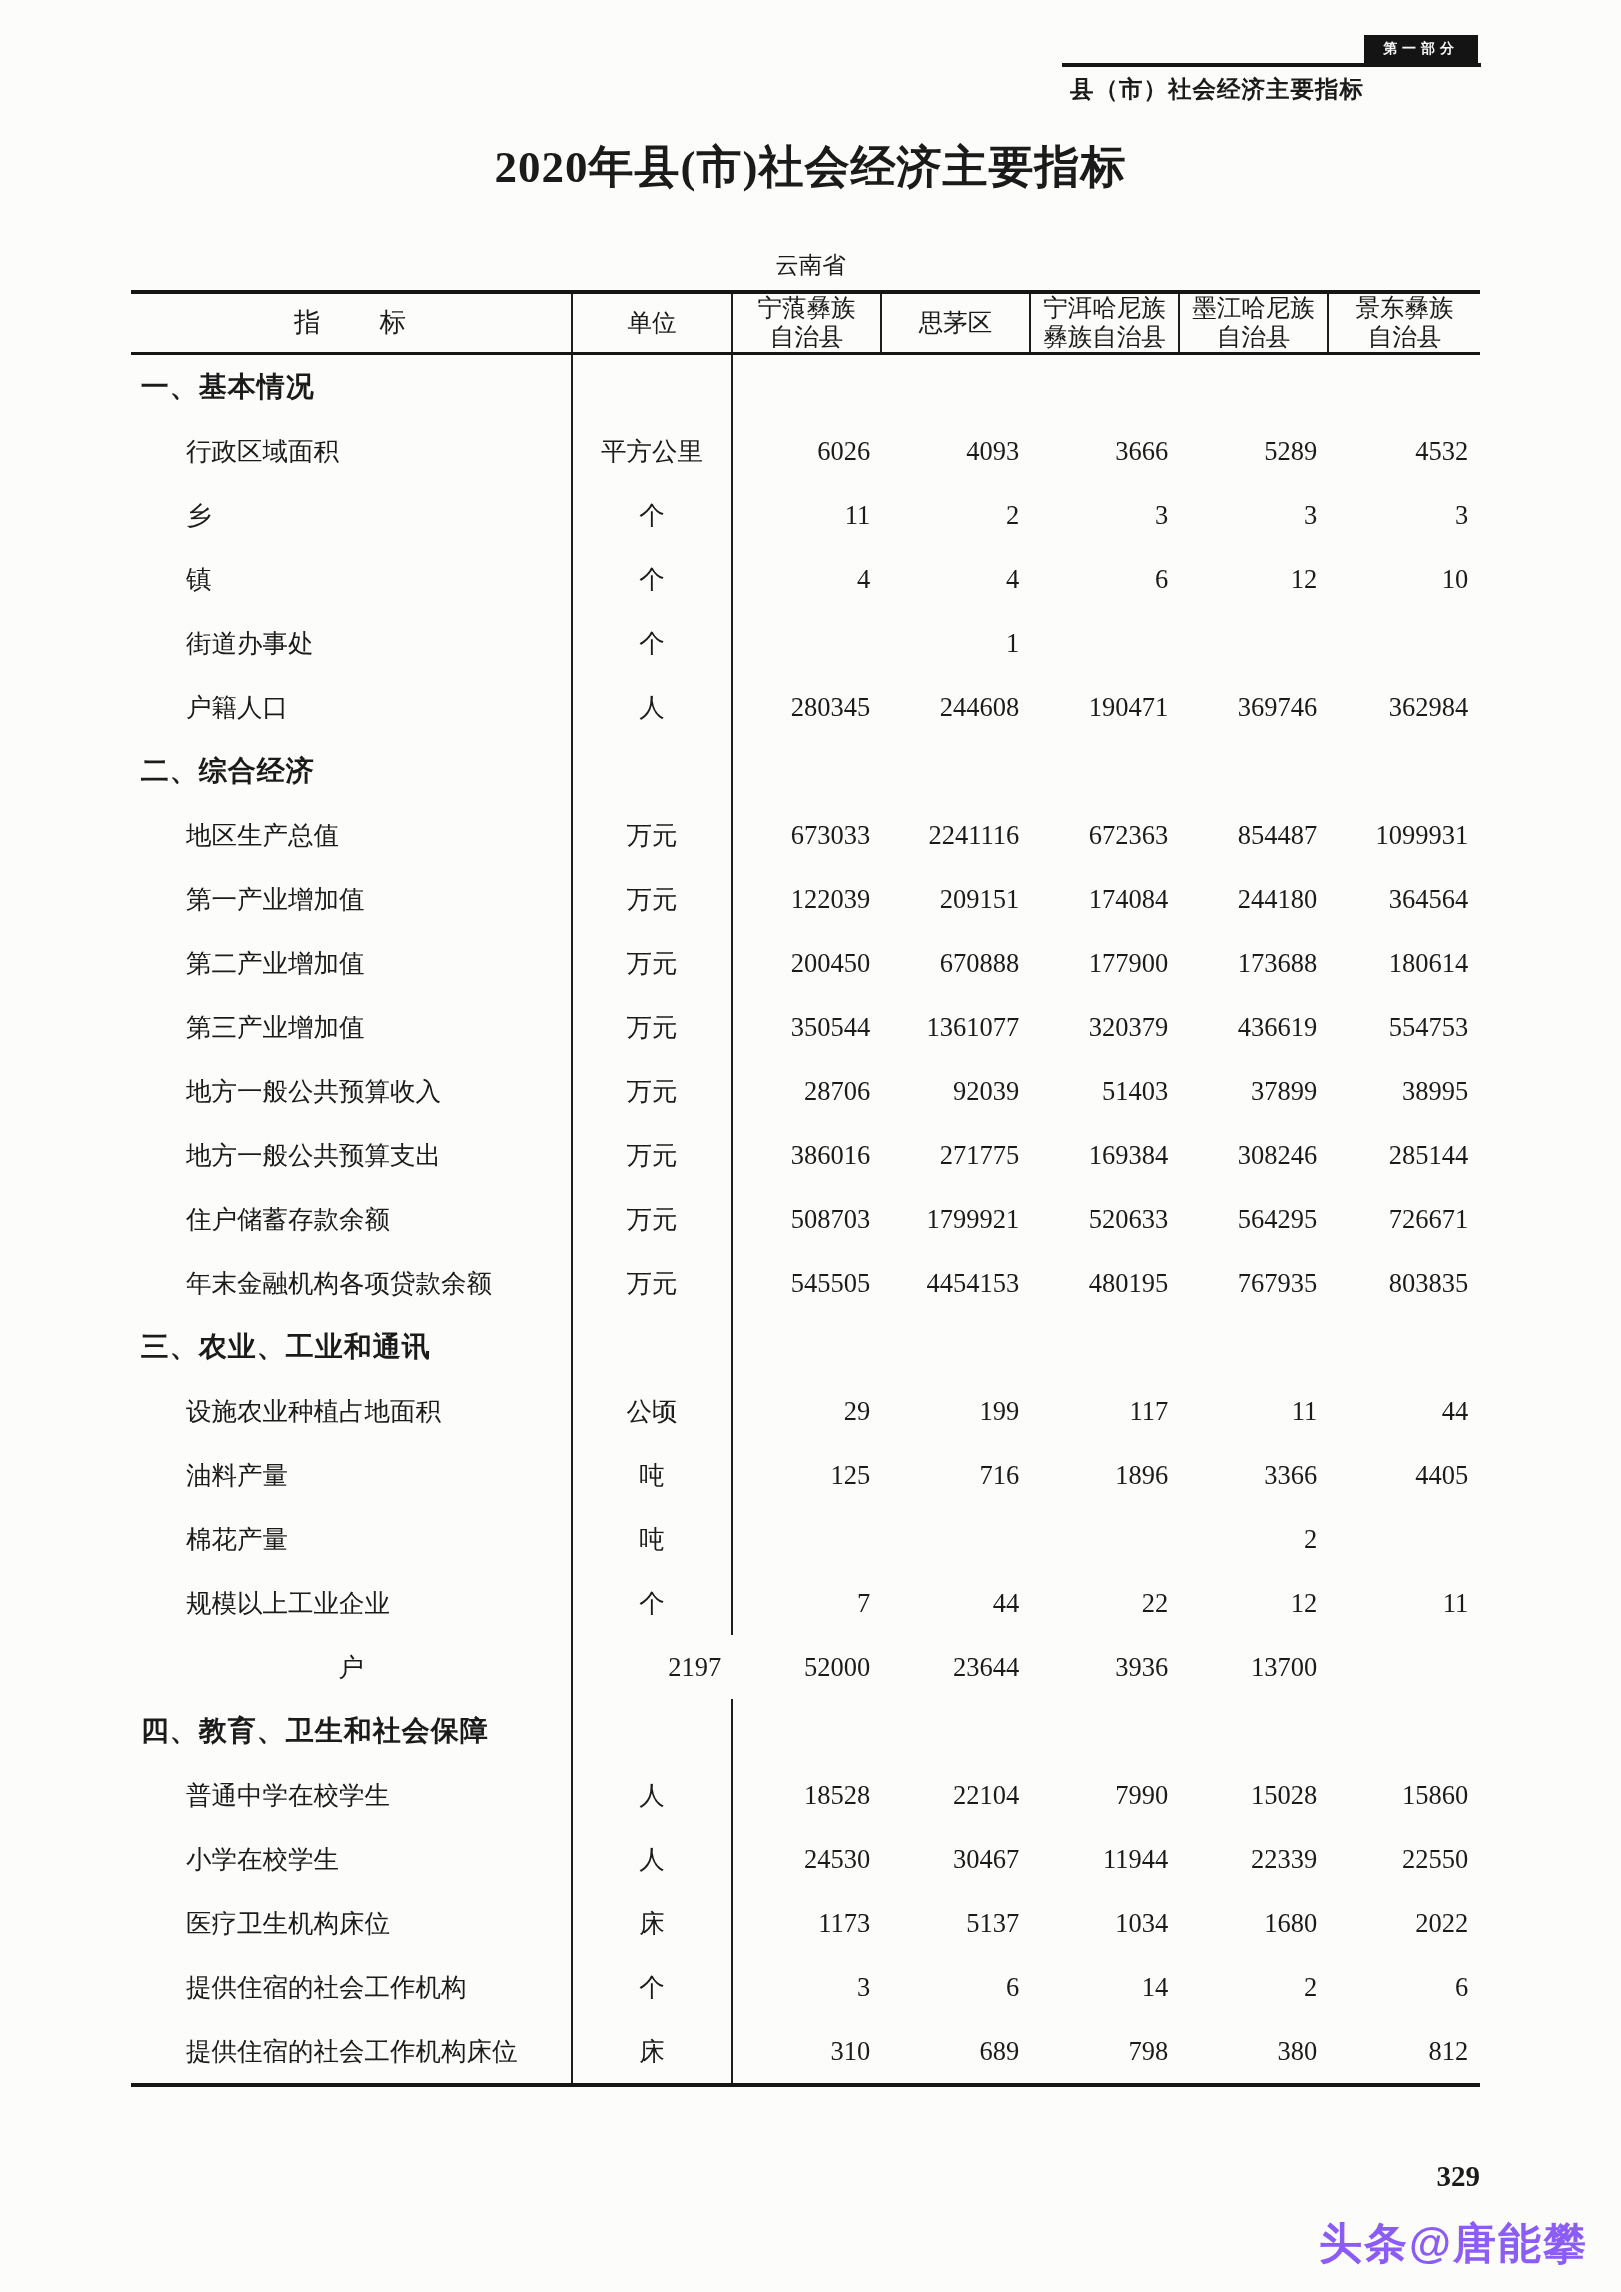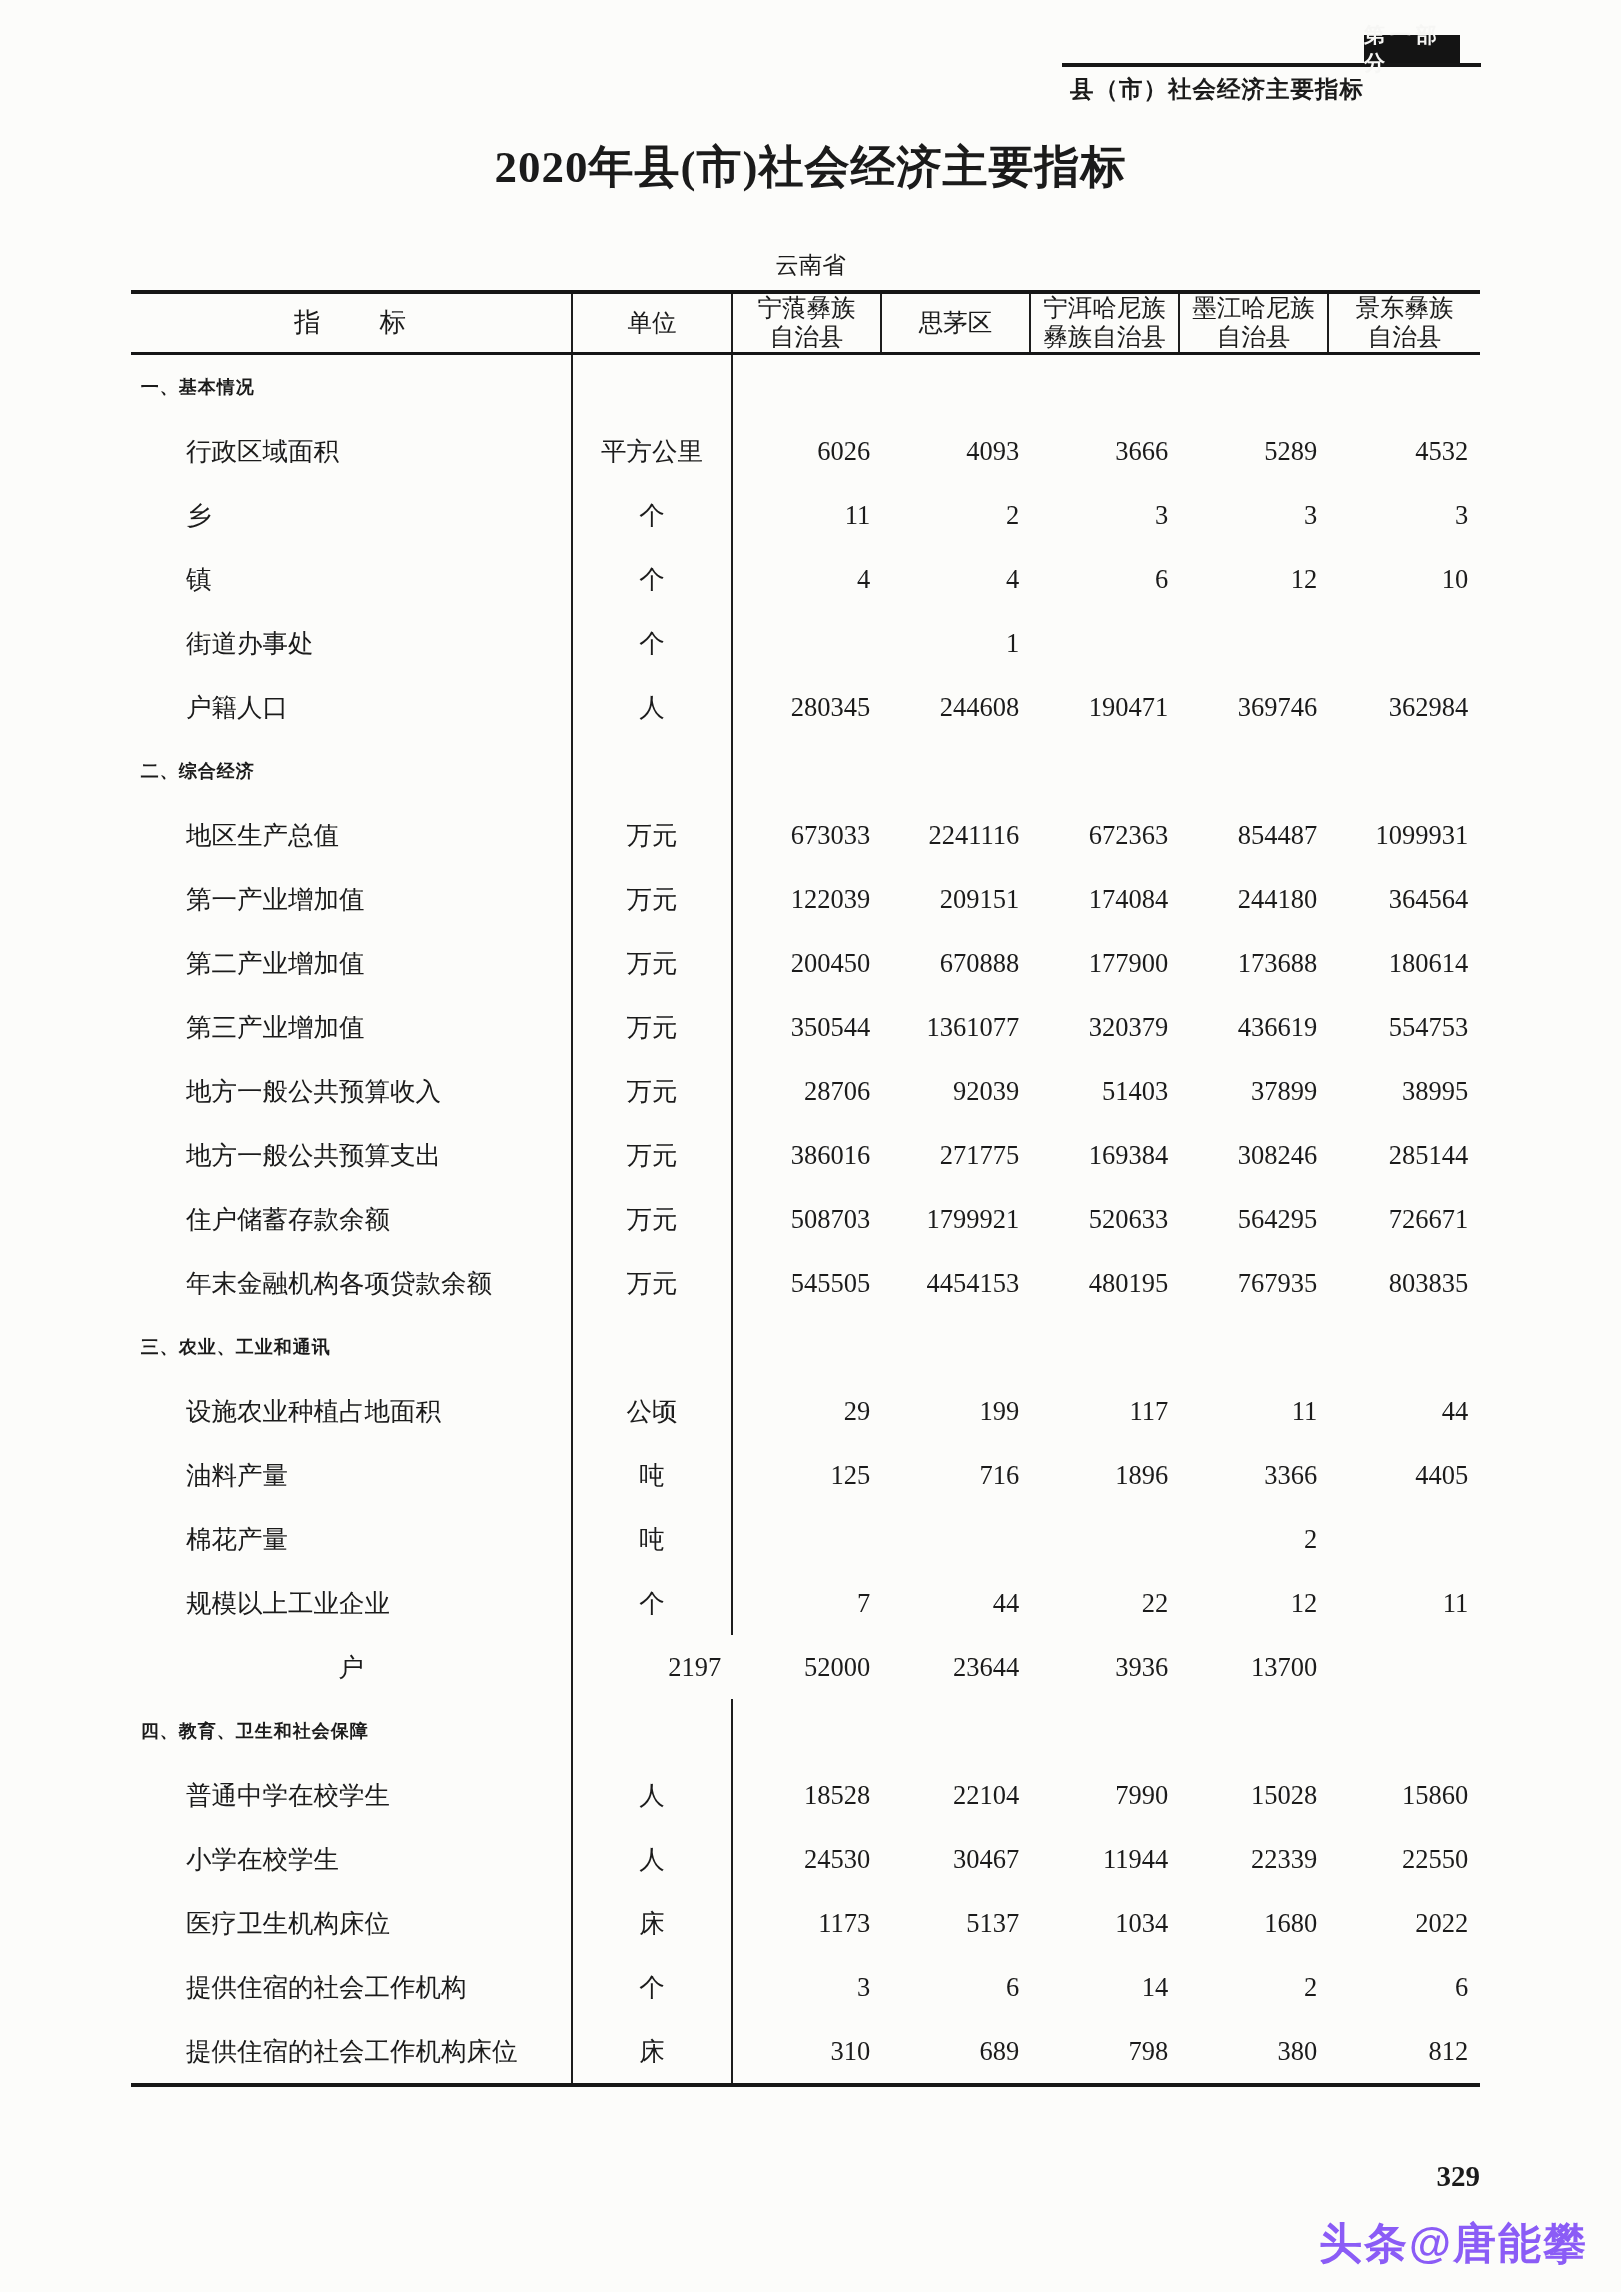--- a/index.html
+++ b/index.html
@@ -11,25 +11,25 @@
     overflow:hidden;
     color:#1b1b1b;
     font-family:"Liberation Serif","DejaVu Serif",serif;
   }
   
   .part-rule{
     position:absolute;left:1062px;top:63px;width:419px;height:3.9px;
     background:#161616;
   }
   .part-box{
-    position:absolute;left:1364px;top:35px;width:96px;height:28px;
+    position:absolute;left:1364px;top:35px;width:114px;height:28px;
     background:#141414;color:#f6f6f4;
     display:flex;align-items:center;justify-content:center;
     font-family:Liberation Sans, sans-serif;
-    font-size:21px;font-weight:bold;letter-spacing:4.9px;
+    font-size:14px;font-weight:bold;letter-spacing:4.9px;
   }
   .running-header{
     position:absolute;left:1019px;top:73px;width:345px;
     text-align:right;
     font-family:"Liberation Sans","DejaVu Sans",sans-serif;
     font-size:23.5px;font-weight:bold;letter-spacing:1px;
   }
   
   .title{
     position:absolute;left:0;top:137px;width:100%;
@@ -70,21 +70,21 @@
     box-sizing:border-box;
     overflow:hidden;white-space:nowrap;
   }
   .td-label{
     padding-left:55px;font-size:25.5px;
     border-right:2px solid #1d1d1d;
   }
   .td-label.section{
     padding-left:9.8px;
     font-family:"Liberation Sans","DejaVu Sans",sans-serif;
-    font-weight:bold;font-size:18px;letter-spacing:1px;
+    font-weight:bold;font-size:28px;letter-spacing:1px;
   }
   .td-unit{
     justify-content:center;font-size:25.5px;
     border-right:2px solid #1d1d1d;
   }
   .td-val{
     justify-content:flex-end;padding-right:11.8px;
     font-size:26.5px;
   }
   

